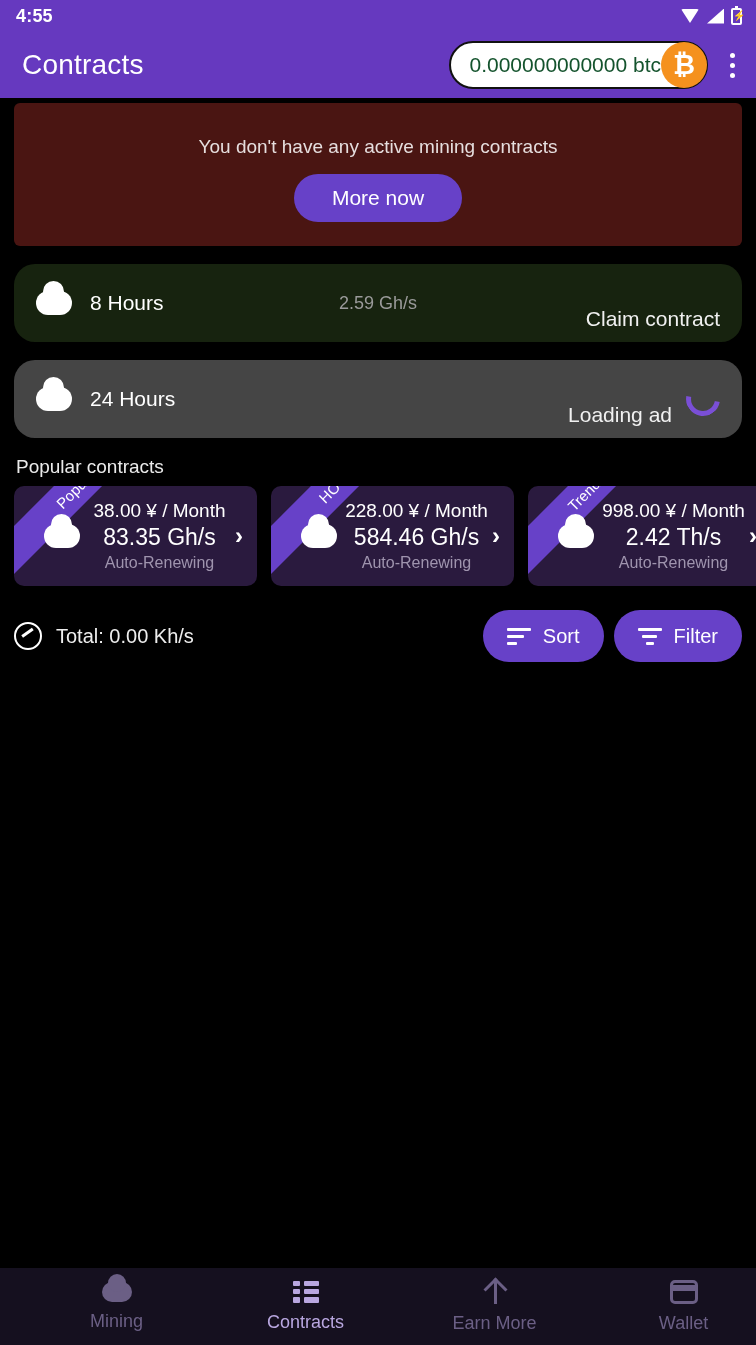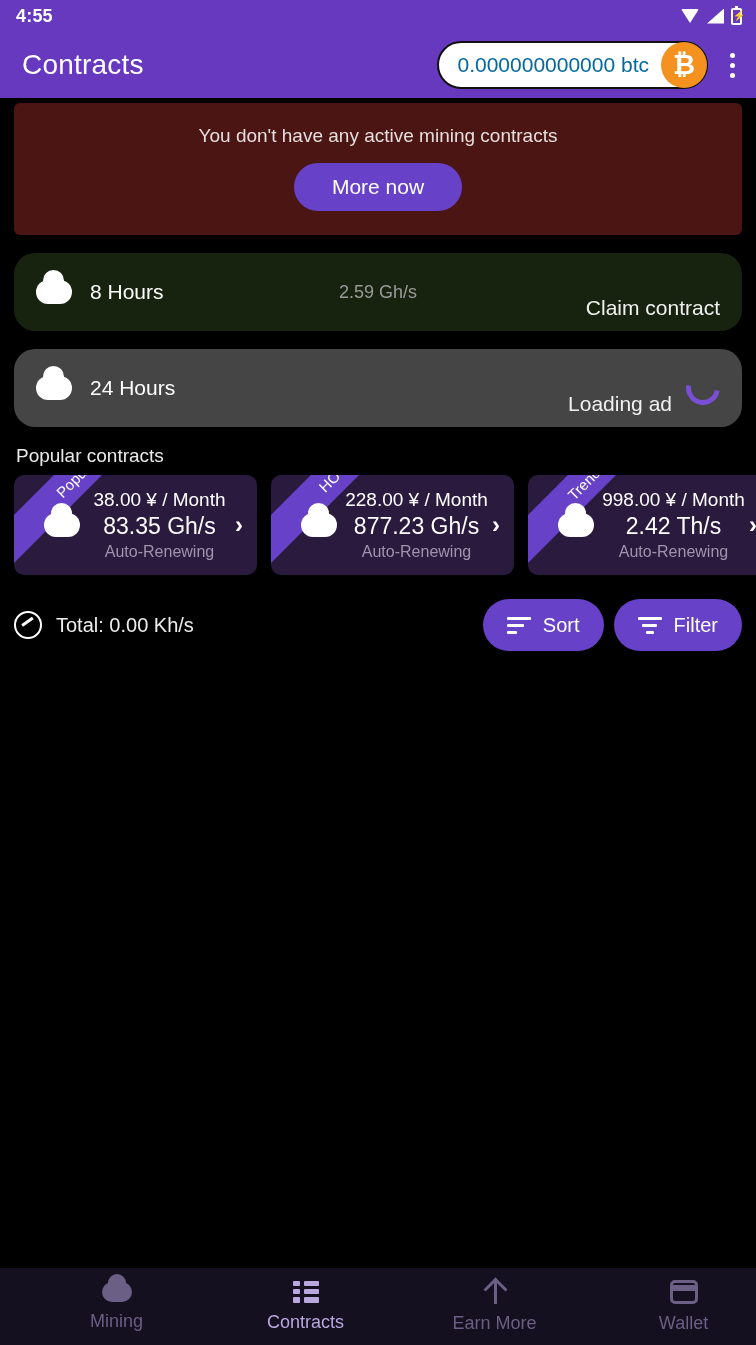--- a/index.html
+++ b/index.html
@@ -35,37 +35,37 @@
   .appbar {
     height:66px; flex:0 0 66px; background:#6639bf;
     display:flex; align-items:center; padding:0 10px 0 22px; gap:10px;
   }
   .appbar-title { color:#fff; font-size:28px; flex:1; letter-spacing:.2px; }
   .balance-chip {
     display:flex; align-items:center; background:#fff; border:2px solid #111;
     border-radius:26px; height:48px; padding-left:18px; padding-right:0;
     position:relative;
   }
-  .balance-text { color:#0369a1; font-size:21px; white-space:nowrap; padding-right:12px; }
+  .balance-text { color:#14532d; font-size:21px; white-space:nowrap; padding-right:0; }
   .btc-badge {
     width:46px; height:46px; border-radius:50%; background:#f5911e;
     display:flex; align-items:center; justify-content:center;
     color:#fff; font-size:27px; font-weight:bold; margin-right:-1px;
     font-family:"DejaVu Sans", sans-serif;
   }
   .overflow { width:28px; height:48px; display:flex; flex-direction:column;
     align-items:center; justify-content:center; gap:5px; }
   .overflow span { width:5px; height:5px; background:#fff; border-radius:50%; }
 
   
   .content { flex:1 1 auto; background:#000; overflow:hidden; position:relative; }
 
   .banner {
     margin:5px 14px 0; background:#4a1512; border-radius:6px;
-    padding:22px 0 24px; text-align:center;
+    padding:33px 0 24px; text-align:center;
   }
   .banner-text { color:#e6dede; font-size:19px; }
   .start-btn {
     margin-top:16px; display:inline-block; background:#6741c8; color:#fff;
     font-size:21px; border-radius:26px; padding:12px 38px; border:none;
     font-family:"Liberation Sans", sans-serif; cursor:pointer;
   }
 
   .claim-row {
     margin:18px 14px 0; border-radius:21px; height:78px;
@@ -223,21 +223,21 @@
 
       <div class="pcard">
         <div class="ribbon">
           <div class="ribbon-band">
               <span>HOT!</span>
             </div>
         </div>
         <div class="cloud"></div>
         <div class="pcard-info">
           <div class="pcard-price">228.00 ¥ / Month</div>
-          <div class="pcard-rate">877.23 Gh/s</div>
+          <div class="pcard-rate">584.46 Gh/s</div>
           <div class="pcard-sub">Auto-Renewing</div>
         </div>
         <div class="chev">›</div>
       </div>
 
       <div class="pcard">
         <div class="ribbon">
           <div class="ribbon-band">
               <span>Trending</span>
             </div>

